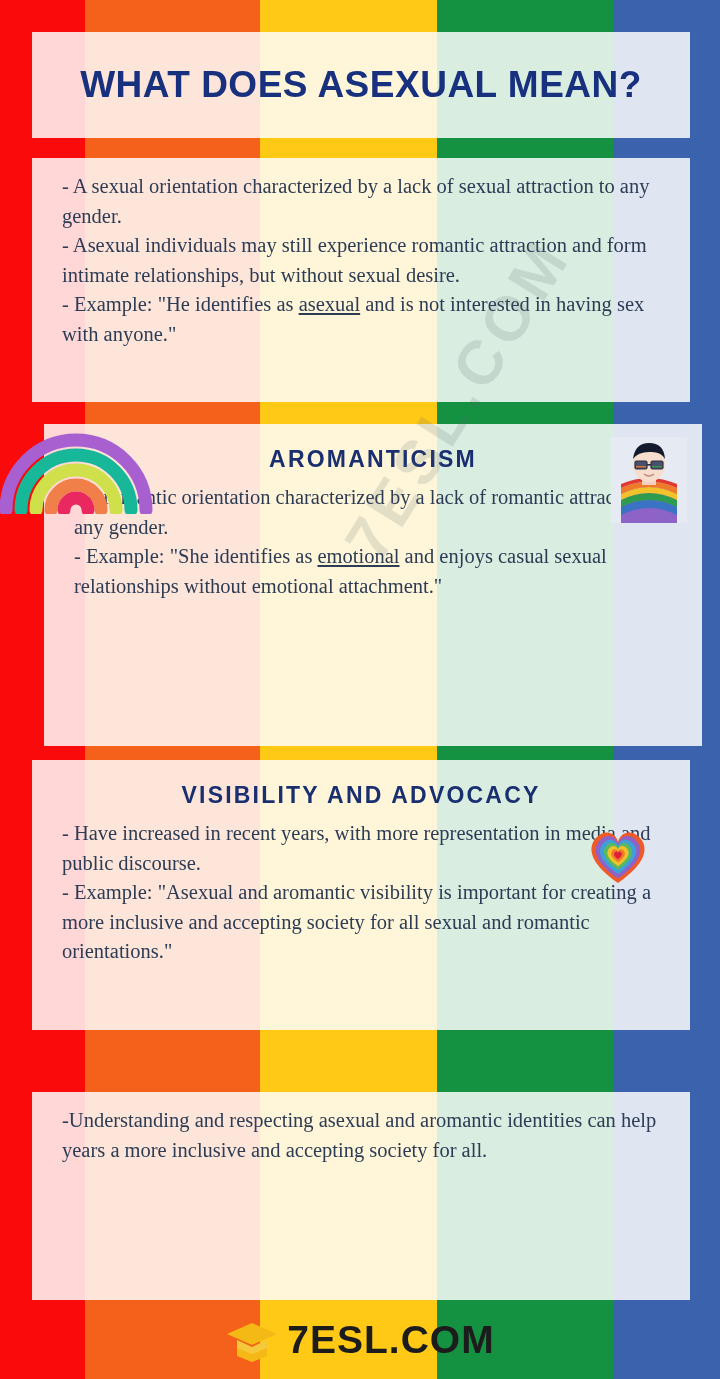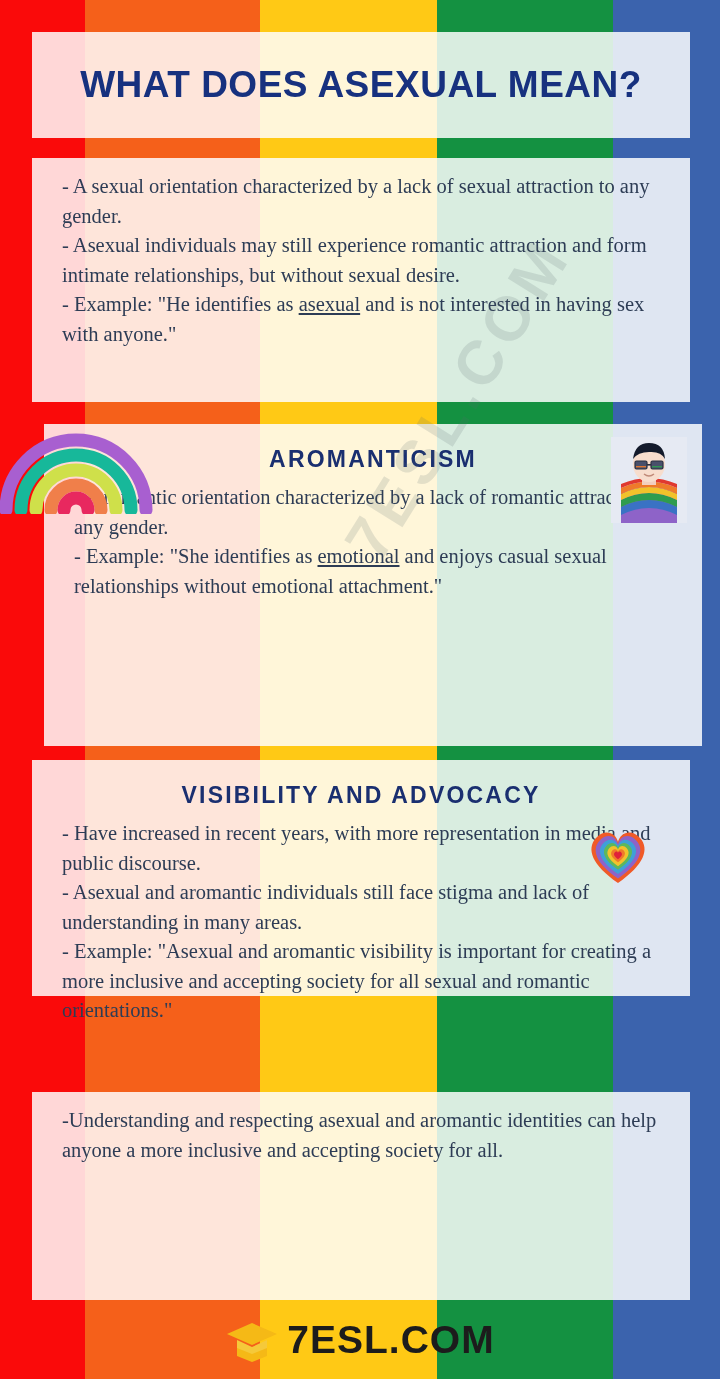--- a/index.html
+++ b/index.html
@@ -33,21 +33,21 @@
     left:32px;
     width:658px;
     background:rgba(255,255,255,0.84);
     z-index:2;
     box-sizing:border-box;
   }
 
   .panel.title-panel{top:32px;height:106px;}
   .panel.p1{top:158px;height:244px;}
   .panel.p2{top:424px;height:322px;margin-left:12px;}
-  .panel.p3{top:760px;height:236px;}
+  .panel.p3{top:760px;height:270px;}
   .panel.p4{top:1092px;height:208px;}
 
   
   .main-title{
     font-family:"Liberation Sans", sans-serif;
     font-weight:bold;
     font-size:37px;
     letter-spacing:0.5px;
     color:#17317f;
     text-align:center;
@@ -222,21 +222,20 @@
     <rect x="25" y="29" width="10" height="1.4" fill="#ef7a2a" opacity="0.9"></rect>
     <rect x="41" y="29" width="10" height="1.4" fill="#2e9c4f" opacity="0.9"></rect>
 
     <path d="M33 37 Q38 41 43 37" stroke="#c08a78" stroke-width="1.4" fill="none"></path>
   </svg>
 
   <div class="panel p3">
     <div class="section-title">VISIBILITY AND ADVOCACY</div>
     <div class="body-text">
       <p>- Have increased in recent years, with more representation in media and public discourse.</p>
-      <p>- Asexual and aromantic individuals still face stigma and lack of understanding in many areas.</p>
       <p>- Example: "Asexual and aromantic visibility is important for creating a more inclusive and accepting society for all sexual and romantic orientations."</p>
     </div>
   </div>
 
   <svg class="heart-icon" viewBox="0 0 80 76">
     <g transform="translate(40,40)">
       <g transform="scale(1.0)">
         <path d="M0,28 C-26,10 -32,-6 -22,-17 C-13,-27 -2,-22 0,-13 C2,-22 13,-27 22,-17 C32,-6 26,10 0,28 Z" fill="#f05a28"></path>
       </g>
       <g transform="scale(0.84)">
@@ -255,21 +254,21 @@
         <path d="M0,28 C-26,10 -32,-6 -22,-17 C-13,-27 -2,-22 0,-13 C2,-22 13,-27 22,-17 C32,-6 26,10 0,28 Z" fill="#ef7a2a"></path>
       </g>
       <g transform="scale(0.15)">
         <path d="M0,28 C-26,10 -32,-6 -22,-17 C-13,-27 -2,-22 0,-13 C2,-22 13,-27 22,-17 C32,-6 26,10 0,28 Z" fill="#e0203a"></path>
       </g>
     </g>
   </svg>
 
   <div class="panel p4">
     <div class="body-text">
-      <p>-Understanding and respecting asexual and aromantic identities can help anyone a more inclusive and accepting society for all.</p>
+      <p>-Understanding and respecting asexual and aromantic identities can help years a more inclusive and accepting society for all.</p>
     </div>
   </div>
 
   <div class="footer">
     <svg class="logo-cap" viewBox="0 0 54 44">
       <path d="M2 16 L27 5 L52 16 L27 27 Z" fill="#f5b916"></path>
       <path d="M12 22 L12 33 L27 40 L42 33 L42 22 L27 29 Z" fill="#f5c93a"></path>
       <path d="M12 30 L12 38 L27 44 L42 38 L42 30 L27 36 Z" fill="#f5b916"></path>
     </svg>
     <span class="logo-text">7ESL.COM</span>

